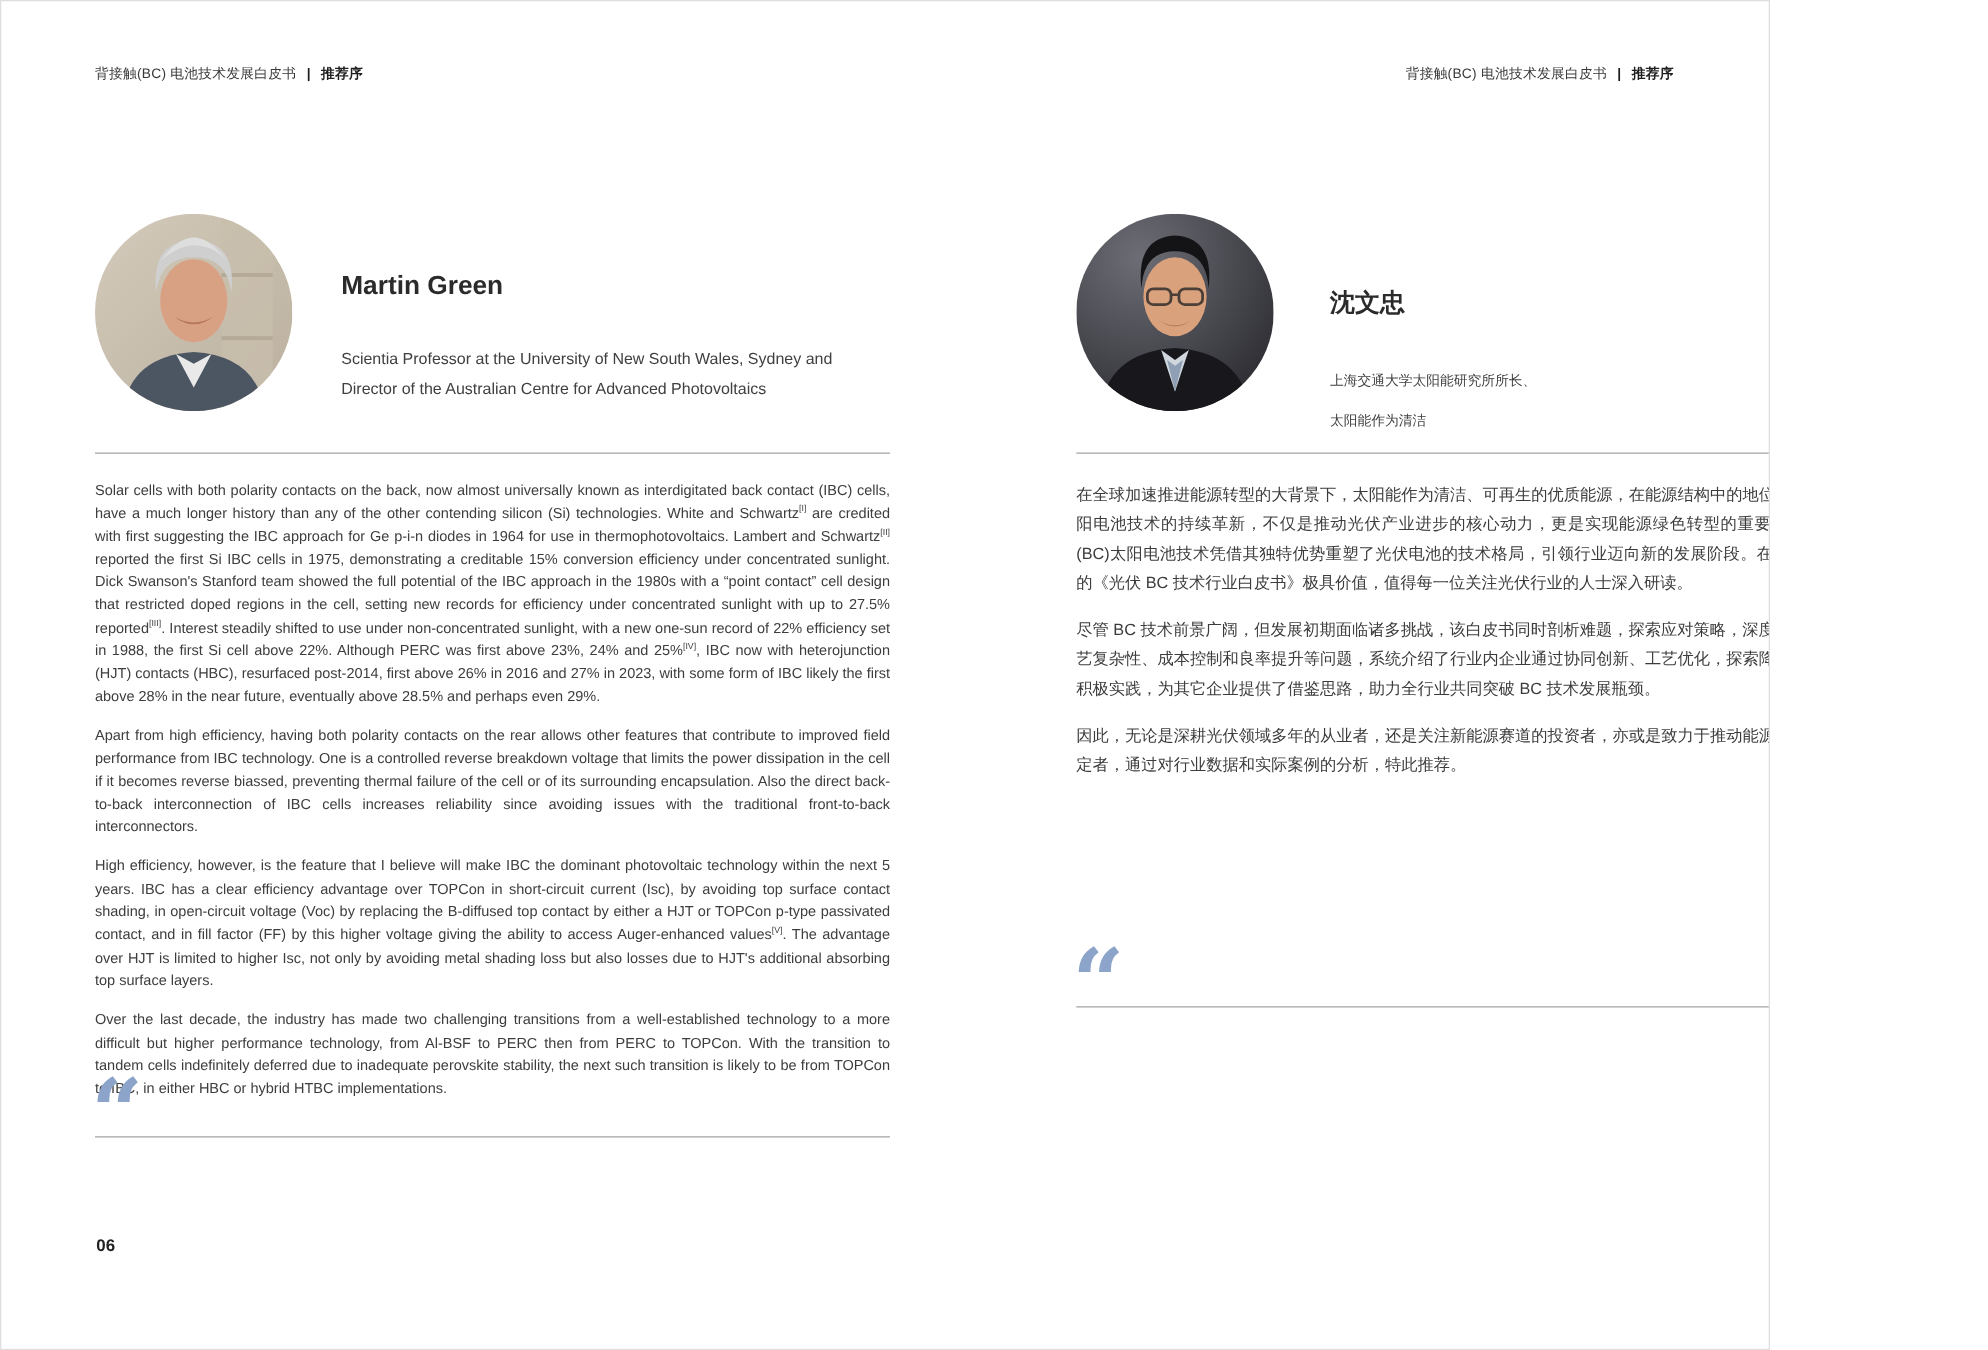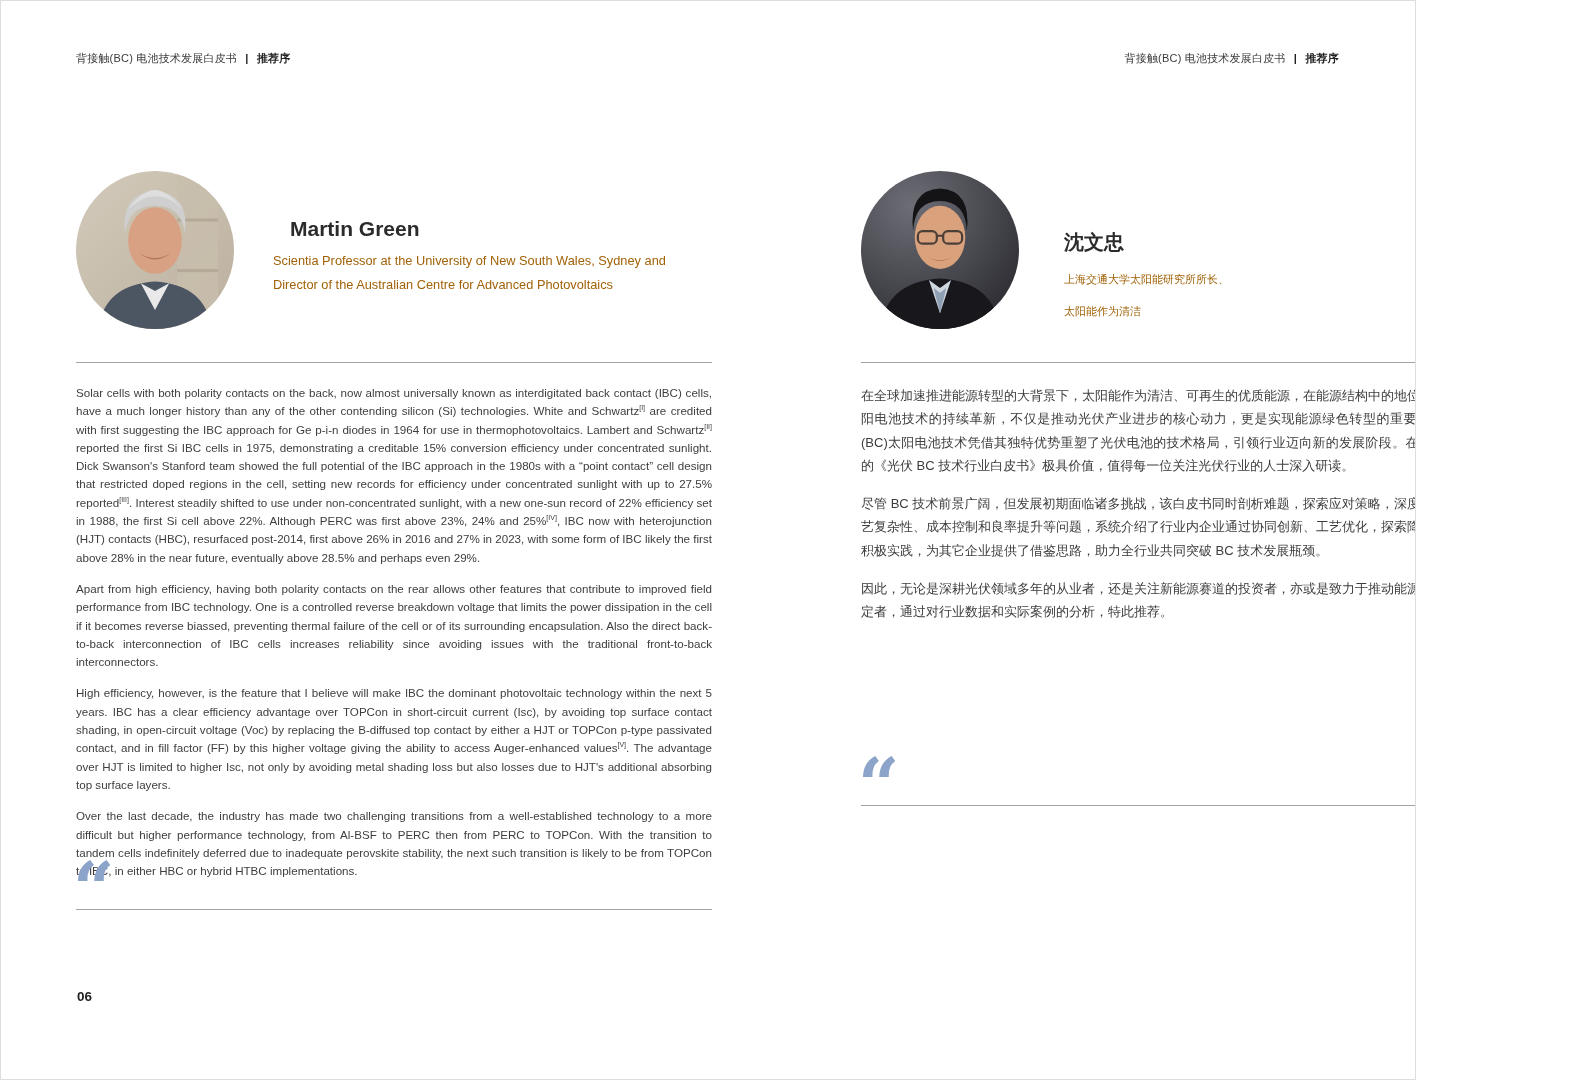--- a/index.html
+++ b/index.html
@@ -42,26 +42,27 @@
   }
   .avatar svg { display: block; width: 100%; height: 100%; }
   .avatar.left-av { left: 75px; }
   .avatar.right-av { left: 860px; }
 
   .profile-name {
     position: absolute;
     font-weight: 700;
     color: #2b2b2b;
   }
-  .profile-name.en { left: 272px; top: 216px; font-size: 21px; margin-left: 17px; }
+  .profile-name.en { left: 272px; top: 216px; font-size: 21px; }
   .profile-name.cn { left: 1063px; top: 228px; font-size: 20px; }
 
   .profile-title {
     position: absolute;
-    color: #a16207;
+    color: #404040;
+    margin-top: 26px;
   }
   .profile-title.en {
     left: 272px; top: 248px;
     width: 412px;
     font-size: 12.8px;
     line-height: 24px;
   }
   .profile-title.cn {
     left: 1063px; top: 262px;
     font-size: 11px;

